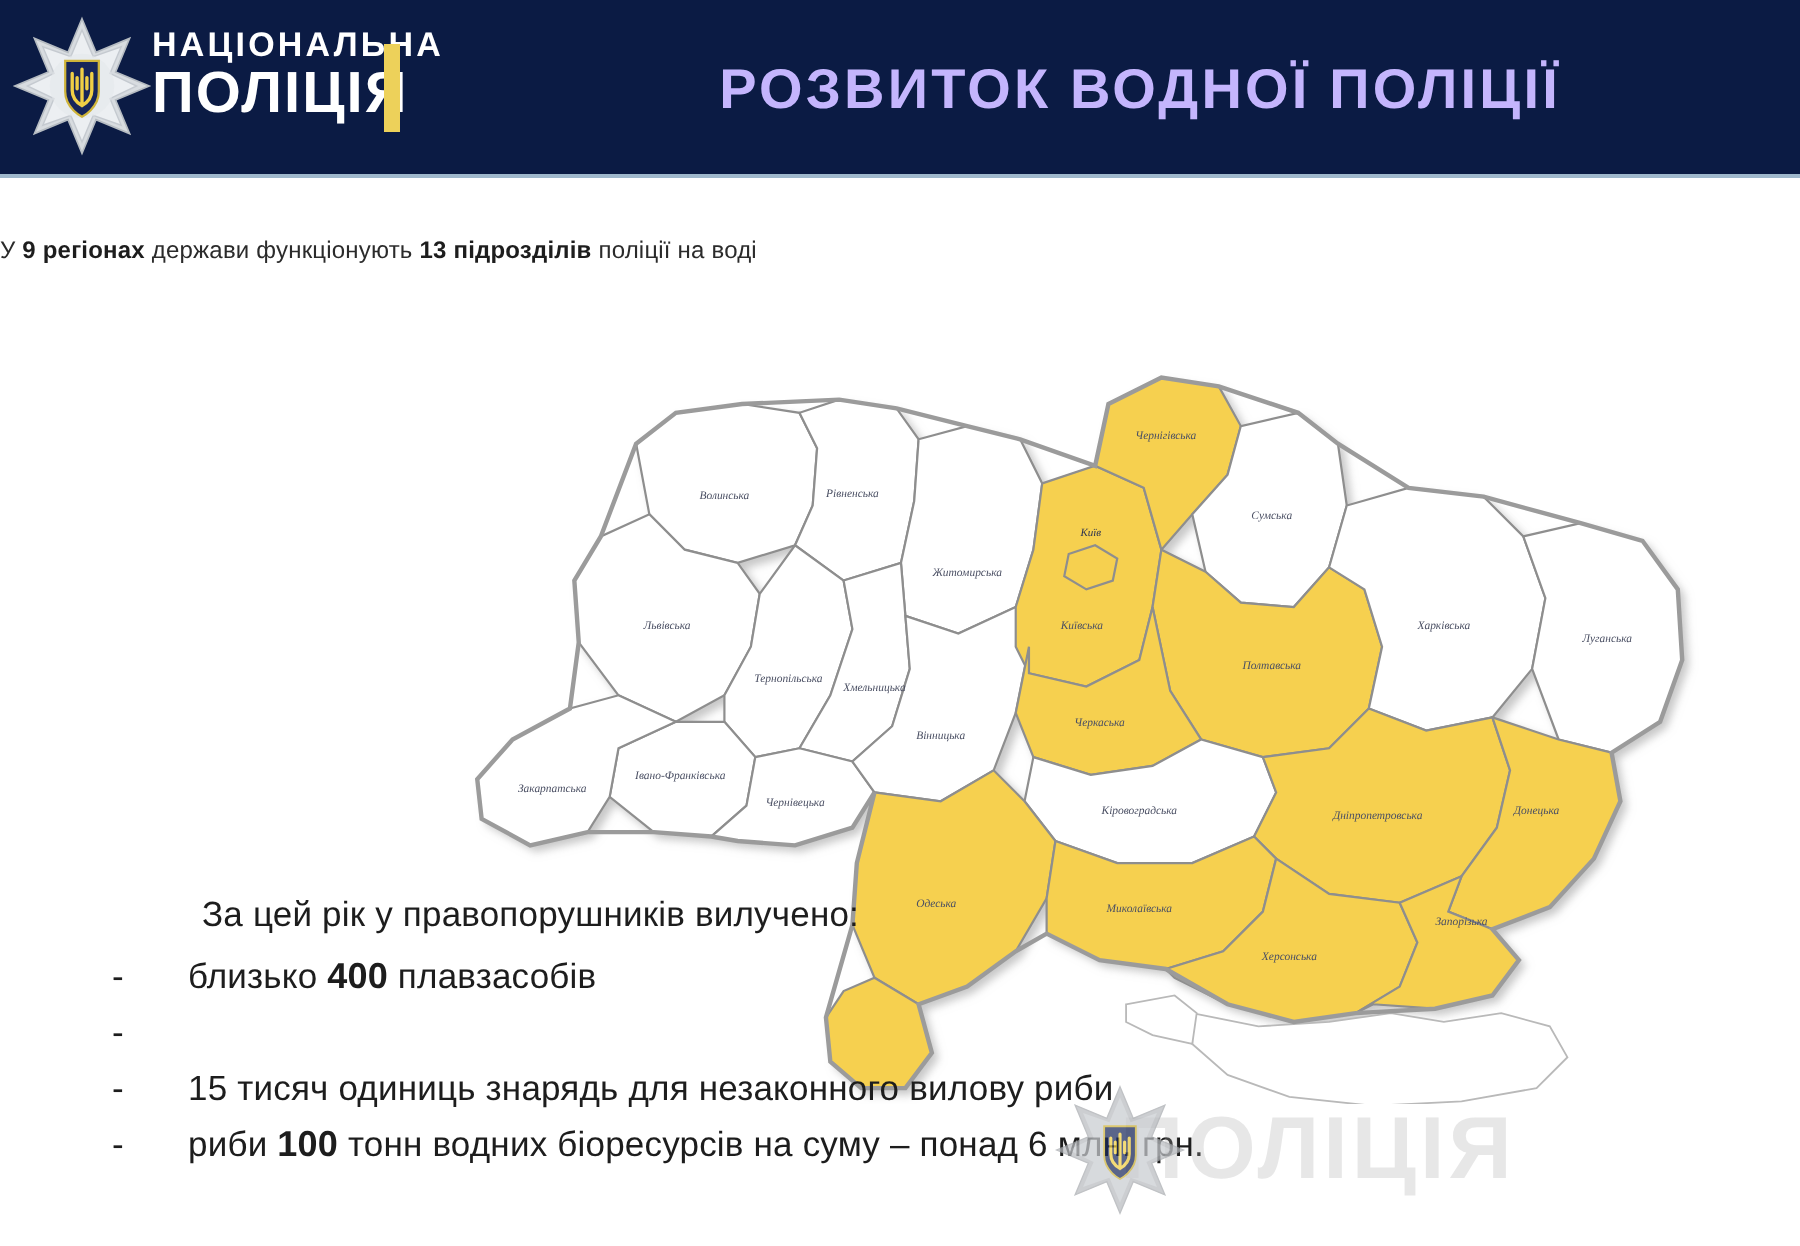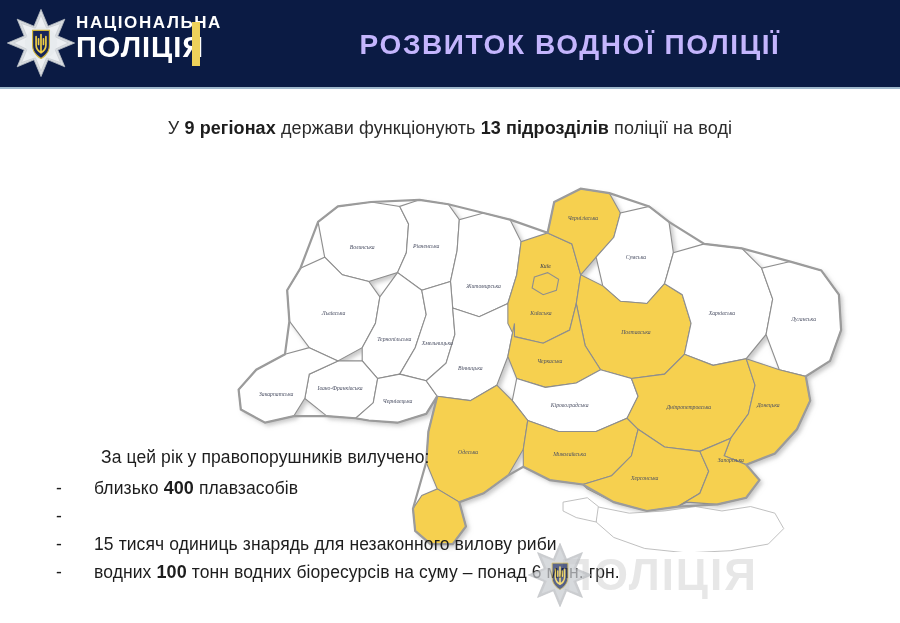--- a/index.html
+++ b/index.html
@@ -37,22 +37,22 @@
     position:absolute;left:240px;top:0;width:660px;height:89px;
     display:flex;align-items:center;justify-content:center;
     color:#c4b5fd;
     font-size:28px;font-weight:bold;letter-spacing:1.6px;
     text-align:center;
   }
 
   
   .subtitle{
     position:absolute;left:0;top:118px;width:900px;
-    text-align:center;
-    font-size:18px;color:#1d1d1d;
+    text-align:left;
+    font-size:12px;color:#1d1d1d;
     letter-spacing:.1px;
   }
   .subtitle b{font-weight:bold;}
   .subtitle .thin{font-weight:400;color:#2b2b2b;}
 
   
   .map-wrap{
     position:absolute;left:232px;top:172px;width:640px;height:380px;
   }
   .map-wrap svg{display:block;width:100%;height:100%;}
@@ -224,21 +224,21 @@
     <span class="dash">-</span>
   </div>
 
   <div class="fact-row">
     <span class="dash">-</span>
     <span class="fact-txt"><span>15 тисяч одиниць  знарядь для незаконного вилову риби</span><b></b><span></span></span>
   </div>
 
   <div class="fact-row">
     <span class="dash">-</span>
-    <span class="fact-txt"><span>водних </span><b>100</b><span> тонн водних біоресурсів на суму – понад 6 млн. грн.</span></span>
+    <span class="fact-txt"><span>риби </span><b>100</b><span> тонн водних біоресурсів на суму – понад 6 млн. грн.</span></span>
   </div>
 </div>
 
 <div class="wm-text">ПОЛІЦІЯ</div>
 
 <div class="wm-emblem">
   <svg viewBox="0 0 100 100" width="66" height="68" aria-hidden="true">
     <polygon points="50,2 60,26 84,16 74,40 98,50 74,60 84,84 60,74 50,98 40,74 16,84 26,60 2,50 26,40 16,16 40,26" fill="#b9bcc0" stroke="#a8abaf" stroke-width="1"></polygon>
     <polygon points="50,10 58,29 78,22 70,41 89,50 70,59 78,78 58,71 50,90 42,71 22,78 30,59 11,50 30,41 22,22 42,29" fill="#c9ccd0"></polygon>
     <path d="M38 32 h24 v22 c0 12 -12 18 -12 18 s-12 -6 -12 -18 z" fill="#1b2a5e" stroke="#cfb43a" stroke-width="1.4"></path>

